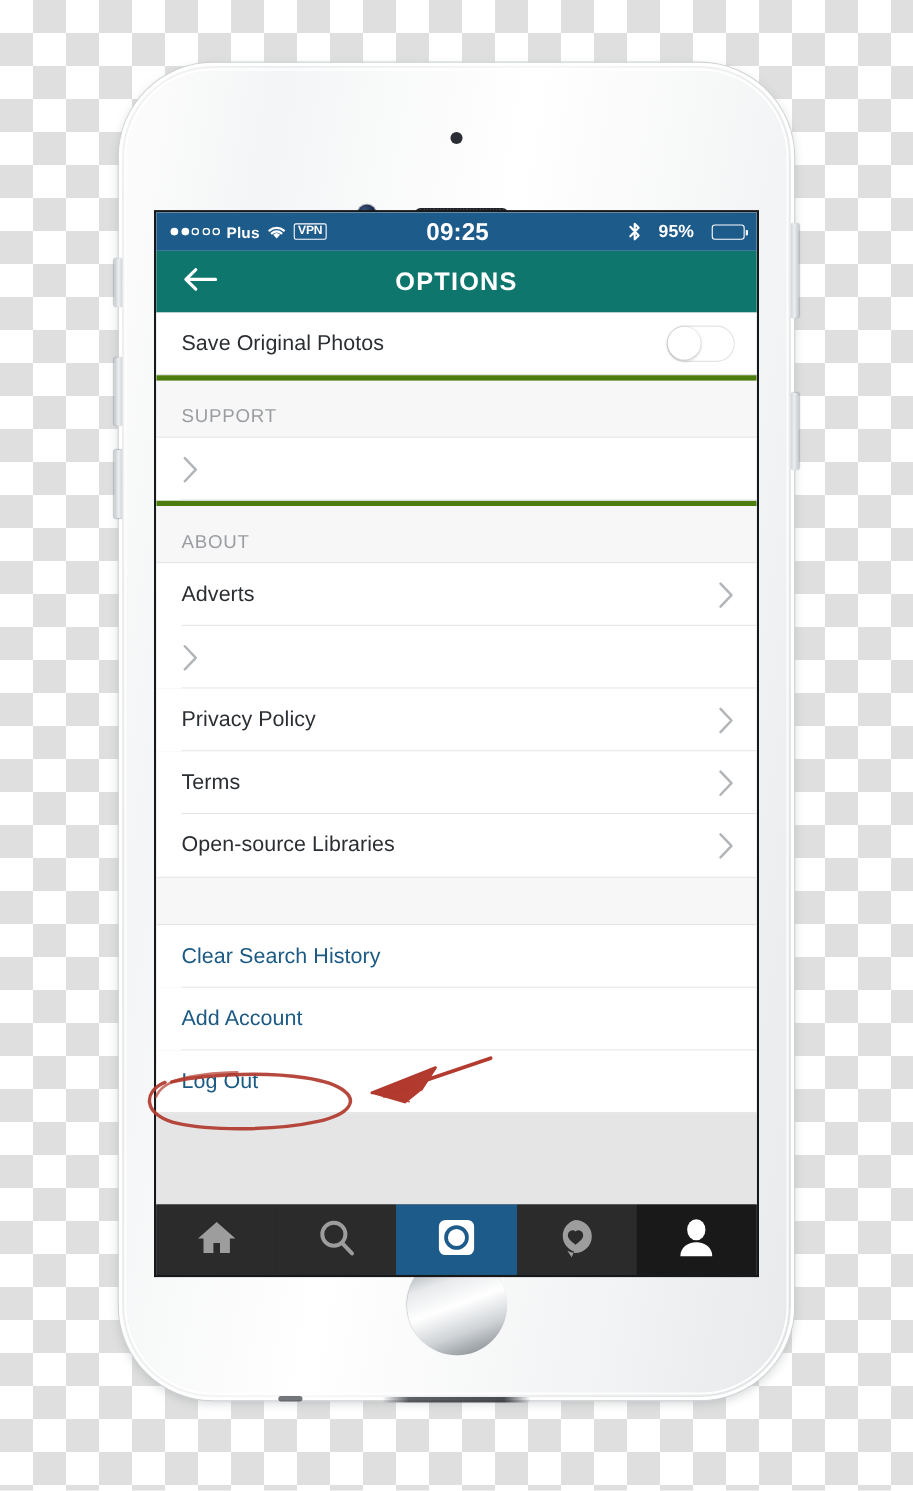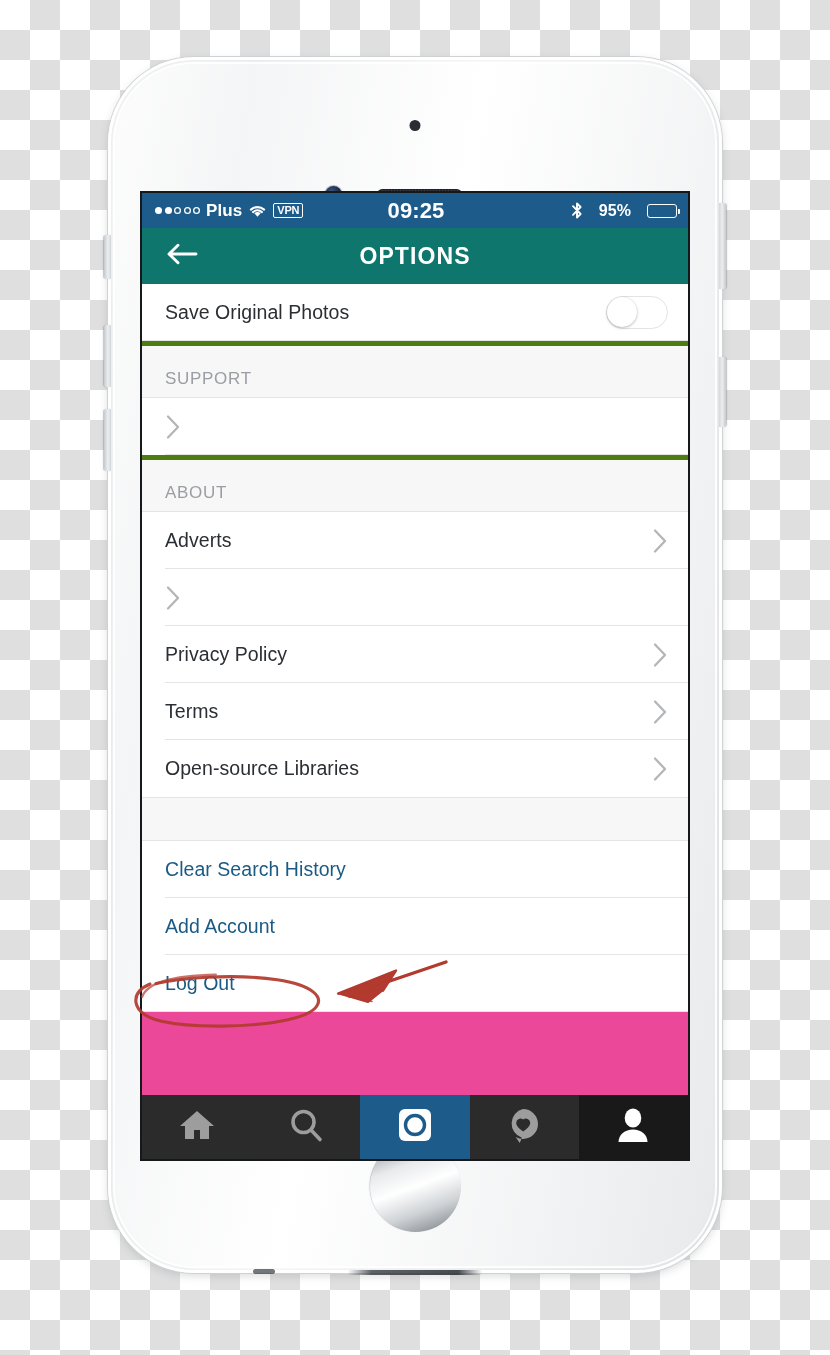--- a/index.html
+++ b/index.html
@@ -141,21 +141,21 @@
     color: #ffffff;
     font-size: 16px;
     font-weight: bold;
     letter-spacing: 0.1px;
   }
   #status-left { display: flex; align-items: center; gap: 6px; flex: 1; }
   #signal-dots { display: flex; align-items: center; gap: 2.5px; }
   .sig-dot { width: 7px; height: 7px; border-radius: 50%; }
   .sig-dot.on  { background: #ffffff; }
   .sig-dot.off { background: transparent; box-shadow: inset 0 0 0 1.3px #ffffff; }
-  #carrier-name { font-size: 17px; font-weight: bold; }
+  #carrier-name { font-size: 14px; font-weight: bold; }
   #vpn-badge {
     font-size: 11px; font-weight: bold;
     border: 1.4px solid #ffffff;
     border-radius: 2px;
     padding: 0.5px 3px 1px;
     line-height: 1.1;
     letter-spacing: -0.2px;
   }
   #status-center { flex: 0 0 auto; font-size: 22px; font-weight: bold; }
   #status-right { display: flex; align-items: center; justify-content: flex-end; gap: 16px; flex: 1; }
@@ -193,21 +193,21 @@
     width: 100%; text-align: center;
     color: #ffffff;
     font-size: 23px;
     font-weight: bold;
     letter-spacing: 1.1px;
   }
 
   
   #settings-list {
     height: 811px;
-    background: #ec4899;
+    background: #e5e5e5;
     overflow: hidden;
   }
   .row {
     height: 57px;
     background: #ffffff;
     display: flex;
     align-items: center;
     padding: 0 20px 0 23px;
     position: relative;
   }

